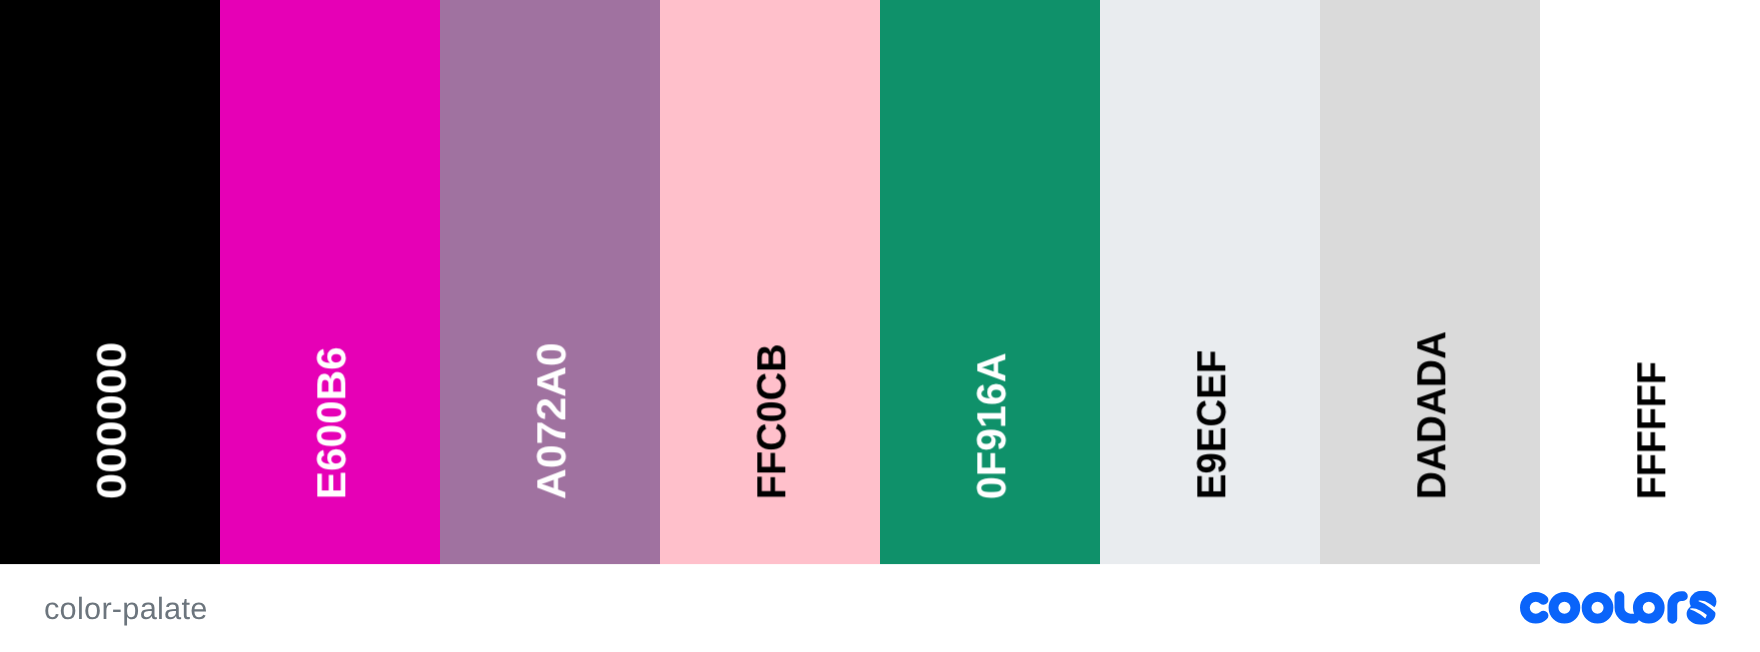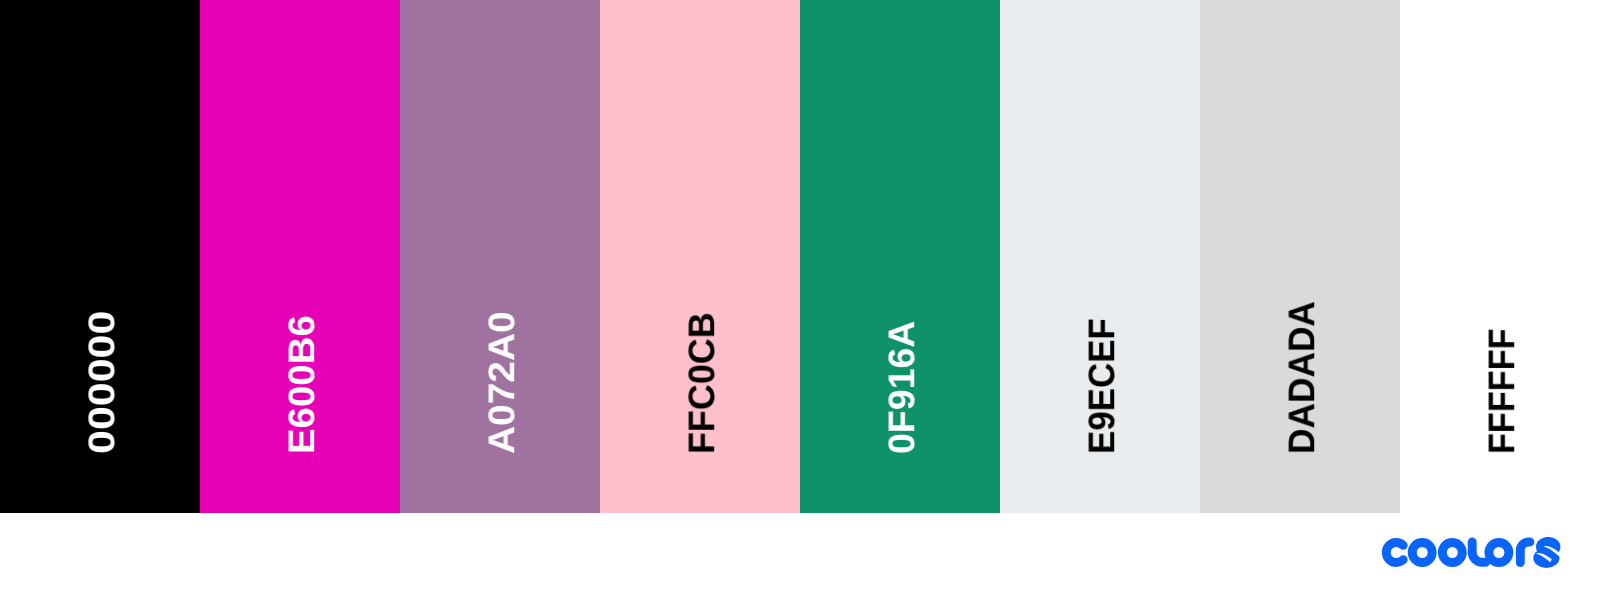--- a/index.html
+++ b/index.html
@@ -77,20 +77,21 @@
         </div>
       </div>
       <div class="swatch" style="background: rgb(255, 255, 255);">
         <div class="label-anchor">
           <div class="swatch-label" style="color: rgb(0, 0, 0);">FFFFFF</div>
         </div>
       </div>
     </div>
 
   <div class="footer">
+    <div class="footer-title">color-palate</div>
 
     <div class="logo">
       <svg width="182" height="31" viewBox="0 0 182 31" aria-hidden="true">
         <g fill="none" stroke="#0a64fa" stroke-width="8.9" stroke-linecap="round">
           <path d="M 23.2 8.4 A 9.95 9.95 0 1 0 23.2 22.6"></path>
           <circle cx="42.2" cy="15.5" r="9.95"></circle>
           <circle cx="72.3" cy="15.5" r="9.95"></circle>
           <path d="M 92.2 5.0 L 92.2 15.3 A 10.0 10.0 0 0 0 102.2 25.3 L 105.6 25.3"></path>
           <circle cx="118.9" cy="15.5" r="9.95"></circle>
           <path d="M 140.3 25.6 L 140.3 13.2 A 8.25 8.25 0 0 1 148.55 4.95 L 149.9 4.95"></path>

